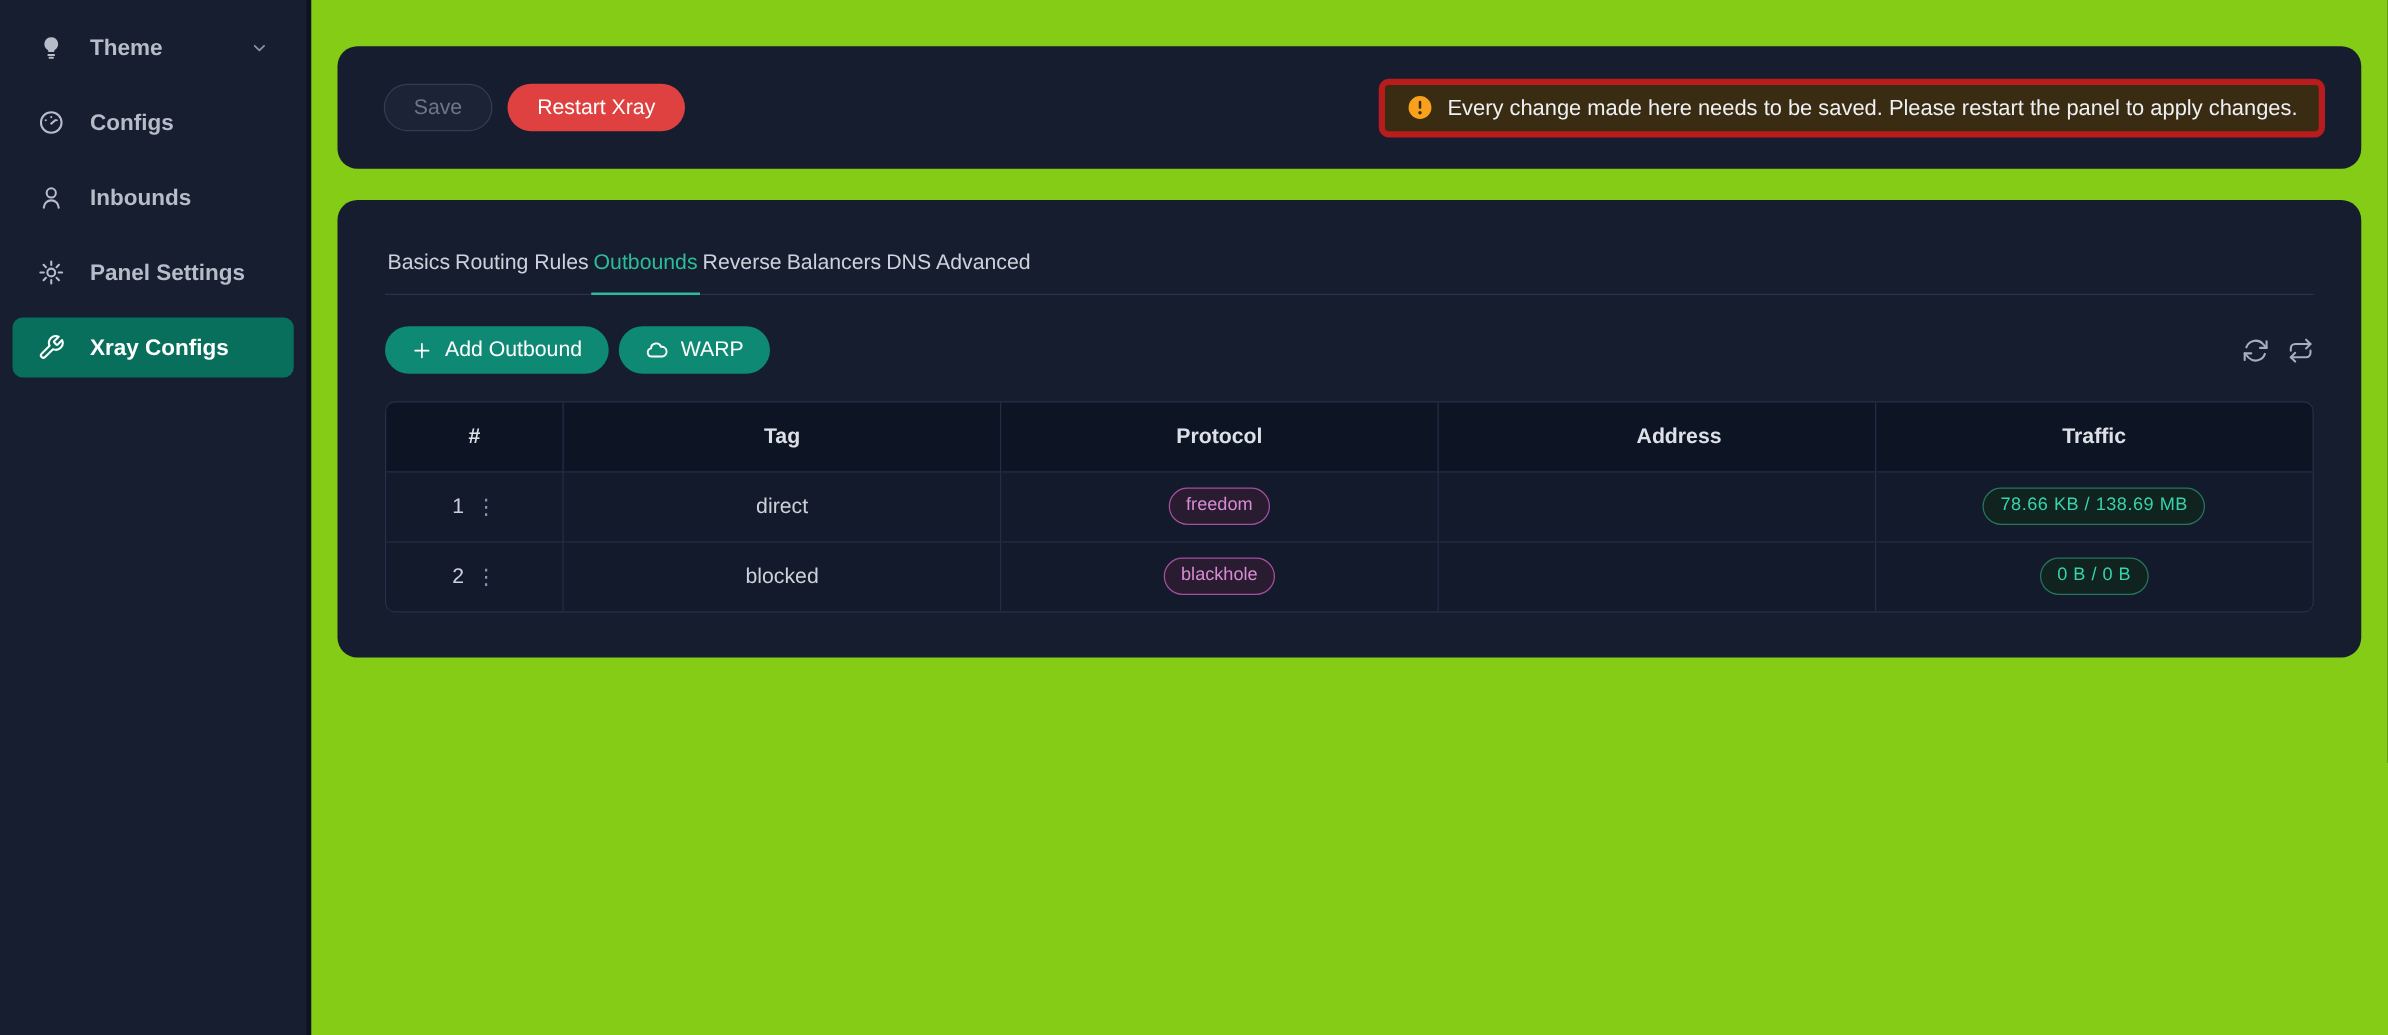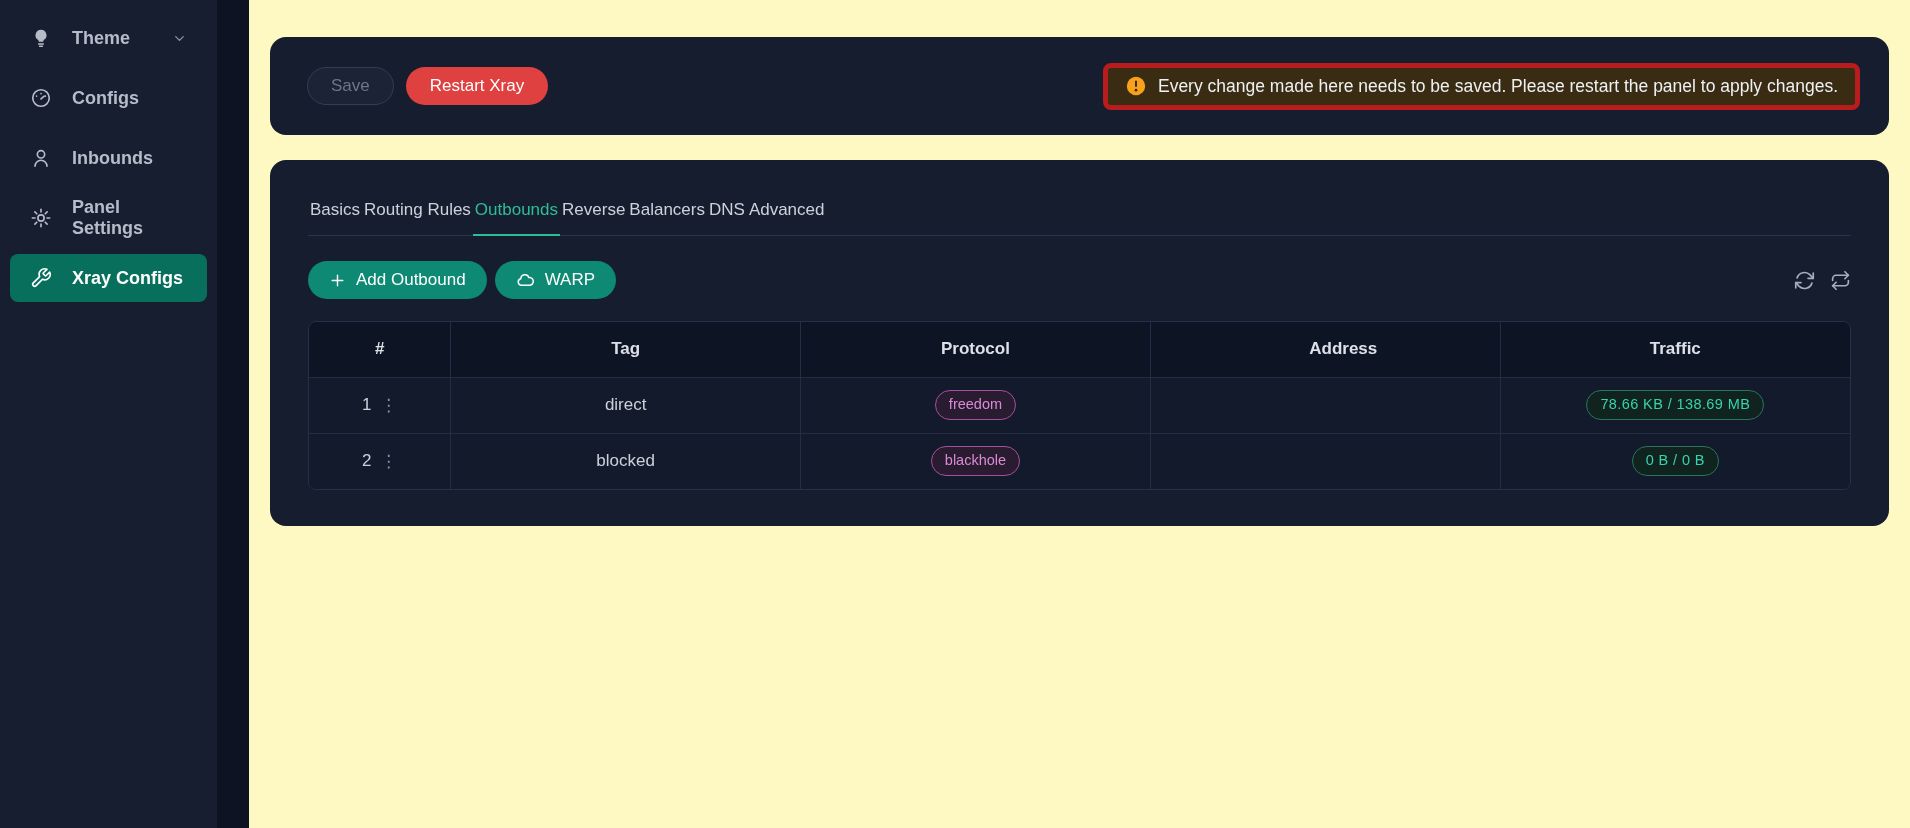--- a/index.html
+++ b/index.html
@@ -4,34 +4,34 @@
 <style>
   * { margin:0; padding:0; box-sizing:border-box; }
   html,body { width:1910px; height:828px; overflow:hidden; }
   body {
     background:#0d1322;
     font-family:"Liberation Sans", sans-serif;
     color:#e2e5ea;
   }
   
   .sidebar {
-    position:absolute; left:0; top:0; bottom:0; width:217px;
+    position:absolute; left:0; top:0; bottom:0; width:245px;
     background:#171e30; padding:14px 10px;
   }
   .side-item {
     display:flex; align-items:center; gap:20px;
     height:48px; padding:0 20px; margin-bottom:12px;
     border-radius:8px; cursor:pointer;
     color:#b6bcc8; font-weight:600; font-size:18px;
   }
   .side-item svg { flex:0 0 auto; }
   .side-item.active { background:#087257; background:#086f5c; color:#ffffff; }
   .chev { margin-left:auto; color:#8a92a3; }
   
-  .main { position:absolute; left:249px; right:0; top:0; bottom:0; background:#fef9c3; }
+  .main { position:absolute; left:249px; right:0; top:0; bottom:0; background:#84cc16; }
   .toolbar-card {
     margin:37px 21px 0; height:98px; border-radius:16px; background:#161d2f;
     display:flex; align-items:center; padding:0 29px 0 37px;
   }
   .btn { border:none; cursor:pointer; font-family:inherit; }
   .btn-save {
     height:38px; padding:0 23px; border-radius:19px;
     background:#1c2336; border:1px solid #333c53; color:#6e7588; font-size:17px;
   }
   .btn-restart {

